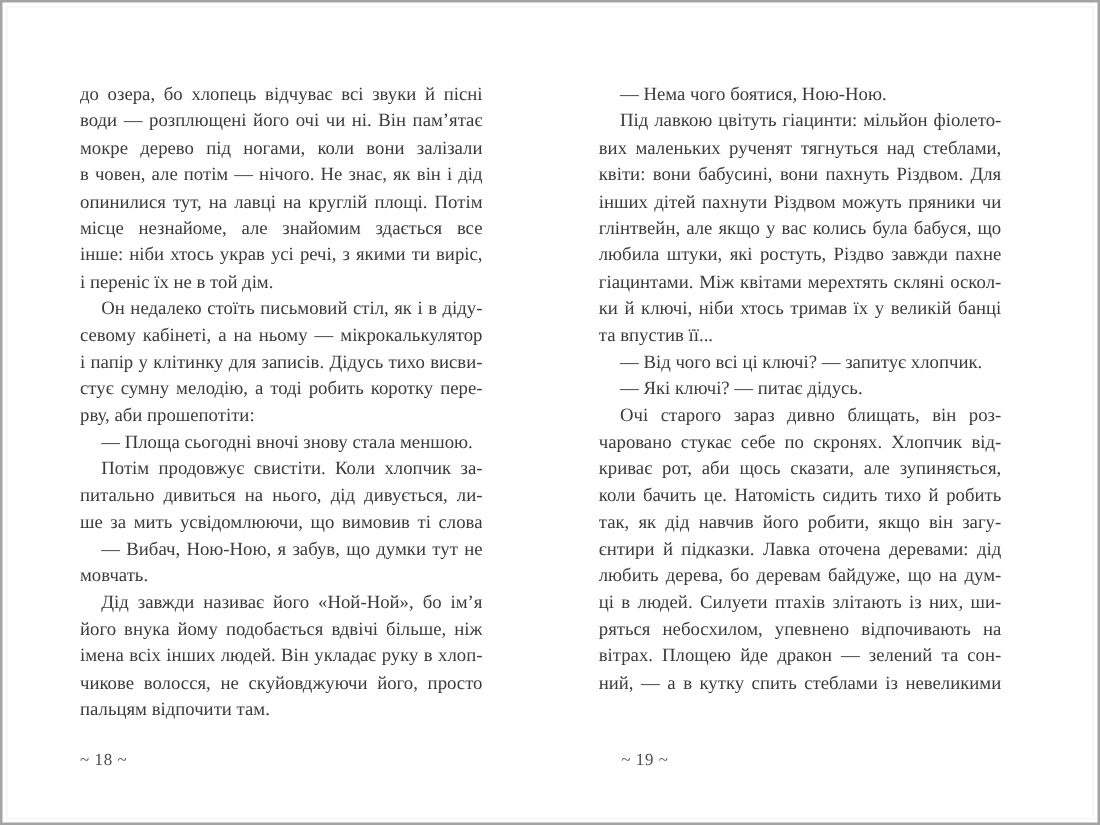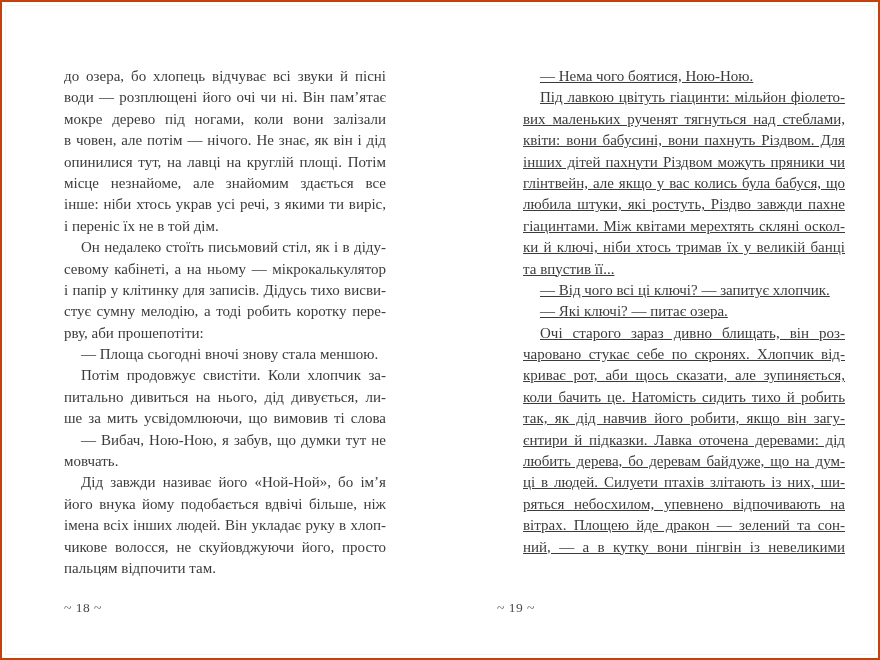--- a/index.html
+++ b/index.html
@@ -9,38 +9,38 @@
     height: 660px;
     overflow: hidden;
     background: #ffffff;
     font-family: "Liberation Serif", "DejaVu Serif", serif;
   }
   .viewport {
     position: relative;
     width: 876px;
     height: 656px;
     background: #ffffff;
-    border: 2px solid #c2410c;
+    border: 2px solid #a3a3a3;
     box-sizing: content-box;
   }
   .inner-frame {
     position: absolute;
     inset: 3px;
     border: 1px solid #f4f4f4;
     pointer-events: none;
   }
   .text-col {
     position: absolute;
     top: 64px;
     width: 322px;
     color: #3b3b3b;
     font-size: 15px;
   }
   .col-left  { left: 62px; }
-  .col-right { left: 521px; text-decoration: underline; }
+  .col-right { left: 477px; }
   .line {
     height: 21.4px;
     line-height: 21.4px;
     overflow: hidden;
     text-align: left;
     white-space: nowrap;
     font-kerning: normal;
   }
   .line.just {
     white-space: normal;
@@ -101,28 +101,28 @@
       <div class="line indent just">Під лавкою цвітуть гіацинти: мільйон фіолето-</div>
       <div class="line just">вих маленьких рученят тягнуться над стеблами,</div>
       <div class="line just">квіти: вони бабусині, вони пахнуть Різдвом. Для</div>
       <div class="line just">інших дітей пахнути Різдвом можуть пряники чи</div>
       <div class="line just">глінтвейн, але якщо у вас колись була бабуся, що</div>
       <div class="line just">любила штуки, які ростуть, Різдво завжди пахне</div>
       <div class="line just">гіацинтами. Між квітами мерехтять скляні оскол-</div>
       <div class="line just">ки й ключі, ніби хтось тримав їх у великій банці —</div>
       <div class="line">та впустив її...</div>
       <div class="line indent">— Від чого всі ці ключі? — запитує хлопчик.</div>
-      <div class="line indent">— Які ключі? — питає озера.</div>
+      <div class="line indent">— Які ключі? — питає дідусь.</div>
       <div class="line indent just">Очі старого зараз дивно блищать, він роз-</div>
       <div class="line just">чаровано стукає себе по скронях. Хлопчик від-</div>
       <div class="line just">криває рот, аби щось сказати, але зупиняється,</div>
       <div class="line just">коли бачить це. Натомість сидить тихо й робить</div>
       <div class="line just">так, як дід навчив його робити, якщо він загу-</div>
       <div class="line just">єнтири й підказки. Лавка оточена деревами: дід</div>
       <div class="line just">любить дерева, бо деревам байдуже, що на дум-</div>
       <div class="line just">ці в людей. Силуети птахів злітають із них, ши-</div>
       <div class="line just">ряться небосхилом, упевнено відпочивають на</div>
       <div class="line just">вітрах. Площею йде дракон — зелений та сон-</div>
-      <div class="line just">ний, — а в кутку вони пінгвін із невеликими</div>
+      <div class="line just">ний, — а в кутку спить стеблами із невеликими</div>
     </div>
 
   <div class="page-number pn-right">~ 19 ~</div>
 </div>
 
 </body></html>

